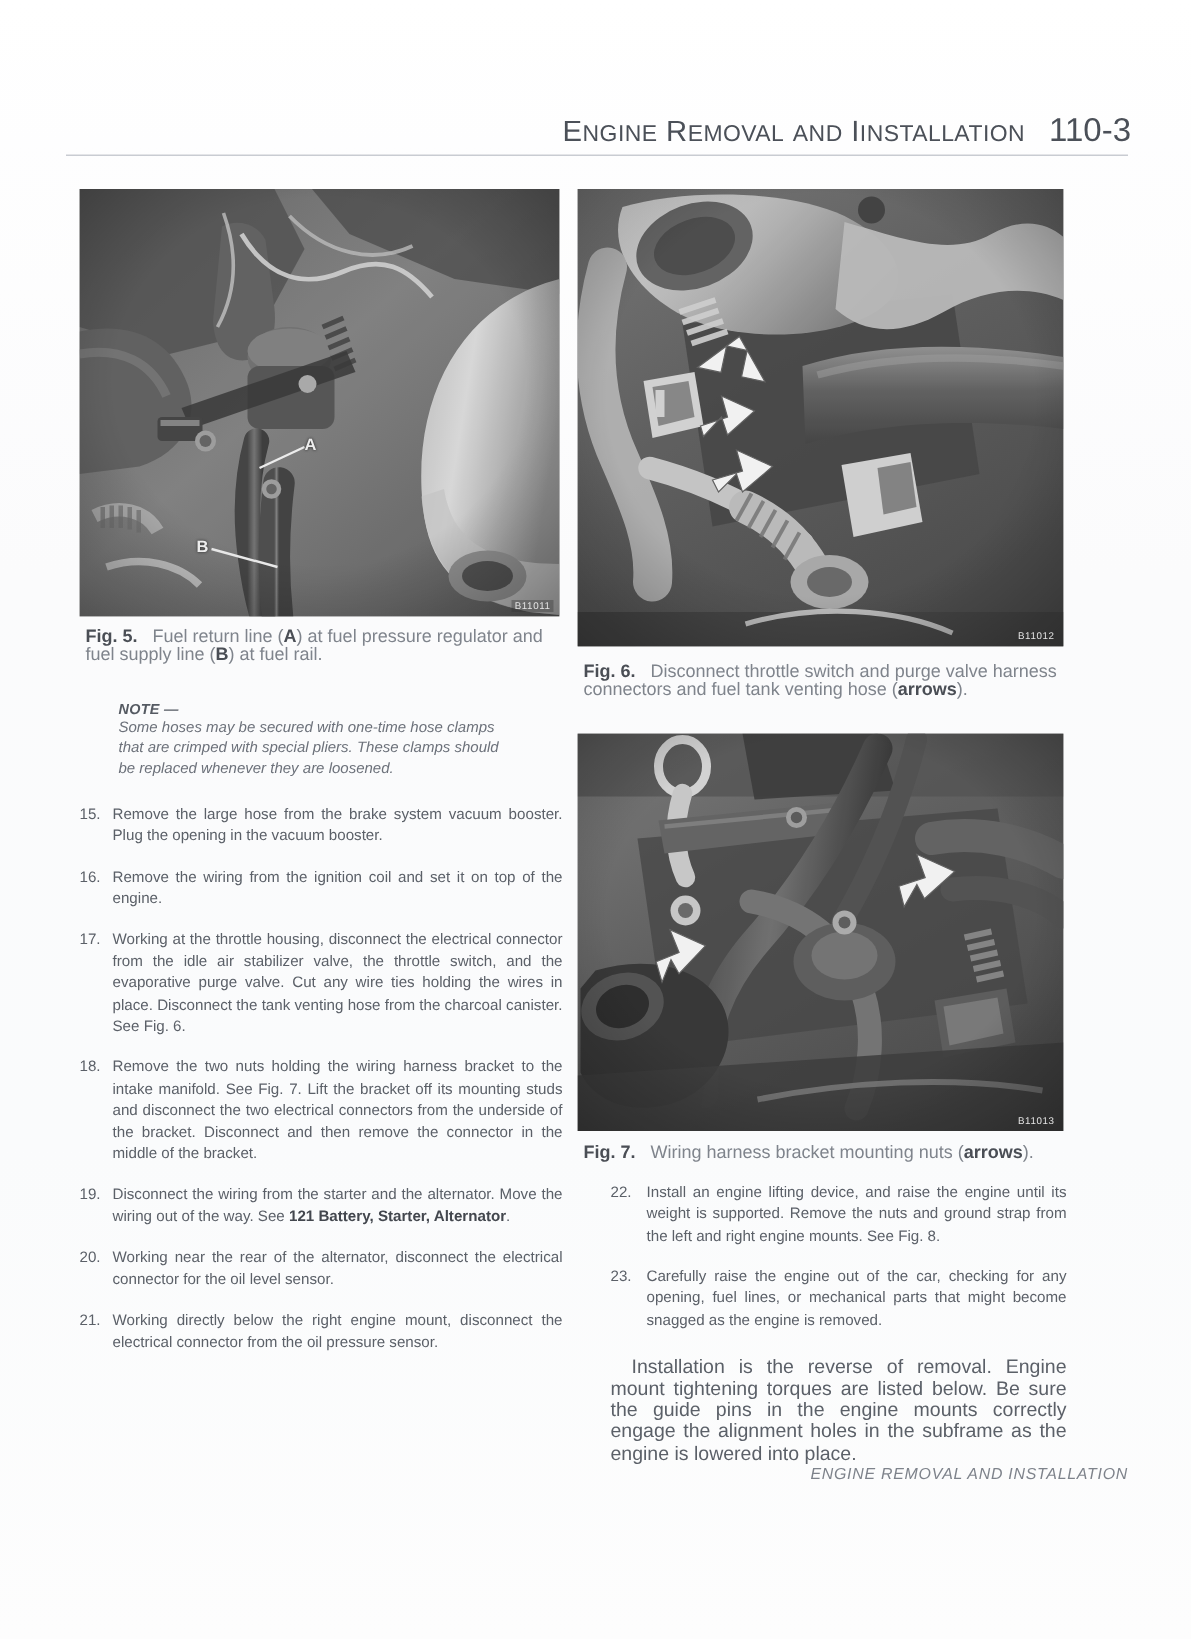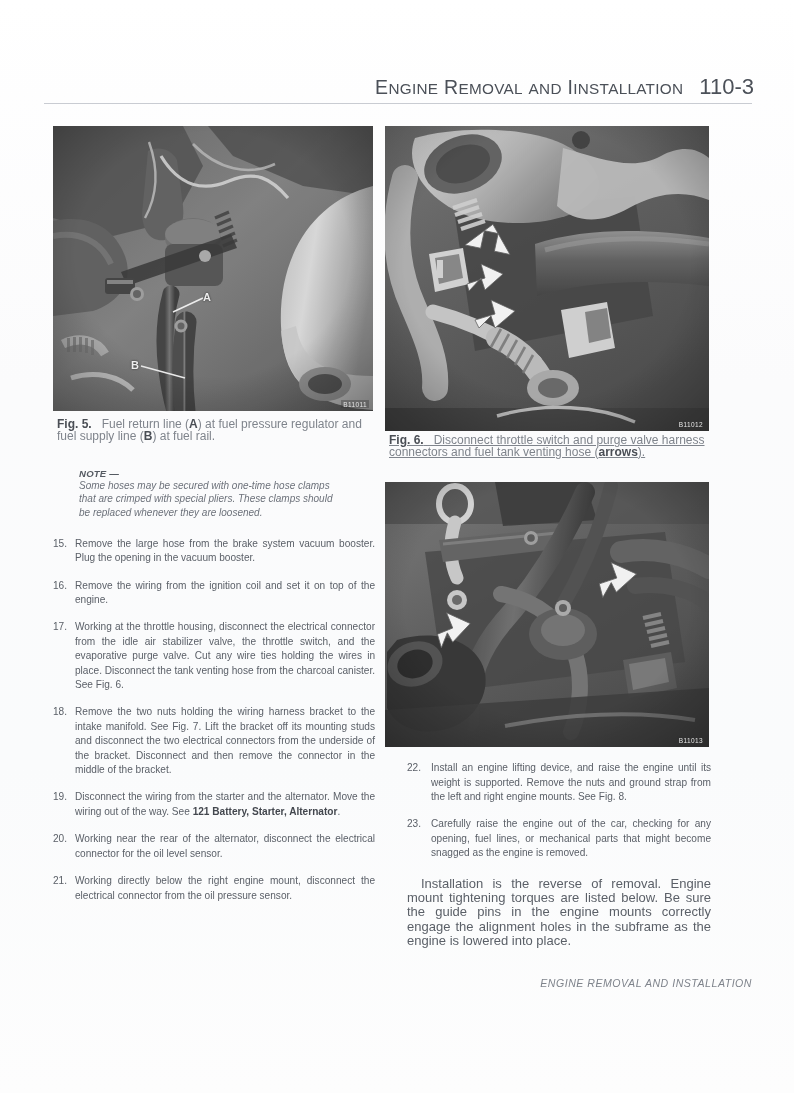--- a/index.html
+++ b/index.html
@@ -445,21 +445,21 @@
         <g fill="#f6f6f6" stroke="#5a5d61" stroke-width="0.8">
           <path d="M82,124 L98,124 L98,106 L112,106 L112,124 L128,124 L105,98 Z" transform="rotate(12 105 112)"></path>
           <path d="M86,156 L104,150 L100,136 L122,146 L104,162 L100,150 L88,163 Z" transform="translate(-4,2)"></path>
           <path d="M92,190 L112,184 L108,170 L132,181 L112,198 L108,186 L96,198 Z" transform="translate(-2,4)"></path>
         </g>
         <rect width="324" height="305" fill="url(#vig6)"></rect>
       </svg>
       <span class="pid">B11012</span>
     </div>
 
-    <div class="caption" style="margin-top:4px;text-decoration:underline;">
+    <div class="caption" style="margin-top:11px;">
       <span class="figno">Fig. 6.</span>
       <span class="capbody">
         &nbsp; Disconnect throttle switch and purge valve harness connectors and fuel tank venting hose (<b>arrows</b>).
       </span>
     </div>
 
     <div class="photo" style="width:324px;height:265px;margin-top:24px;">
       <svg width="324" height="265" viewBox="0 0 324 265">
         <defs>
           <linearGradient id="f7bg" x1="0" y1="0" x2="0.7" y2="1">
@@ -525,20 +525,26 @@
 
         <g fill="#f6f6f6" stroke="#5a5d61" stroke-width="0.8">
           <path d="M52,150 L68,146 L64,130 L86,144 L66,160 L62,150 L54,164 Z" transform="rotate(-8 68 148)"></path>
           <path d="M214,100 L232,96 L228,80 L252,94 L230,110 L226,100 L216,114 Z" transform="rotate(-6 232 98)"></path>
         </g>
         <rect width="324" height="265" fill="url(#vig7)"></rect>
       </svg>
       <span class="pid">B11013</span>
     </div>
 
+    <div class="caption" style="margin-top:9px;">
+      <span class="figno">Fig. 7.</span>
+      <span class="capbody">
+        &nbsp; Wiring harness bracket mounting nuts (<b>arrows</b>).
+      </span>
+    </div>
 
     <div class="steps steps-right">
       <div class="step">
         <span class="num">22.</span>
         <span class="txt">Install an engine lifting device, and raise the engine until its weight is supported. Remove the nuts and ground strap from the left and right engine mounts. See Fig. 8.</span>
       </div>
       <div class="step">
         <span class="num">23.</span>
         <span class="txt">Carefully raise the engine out of the car, checking for any opening, fuel lines, or mechanical parts that might become snagged as the engine is removed.</span>
       </div>

